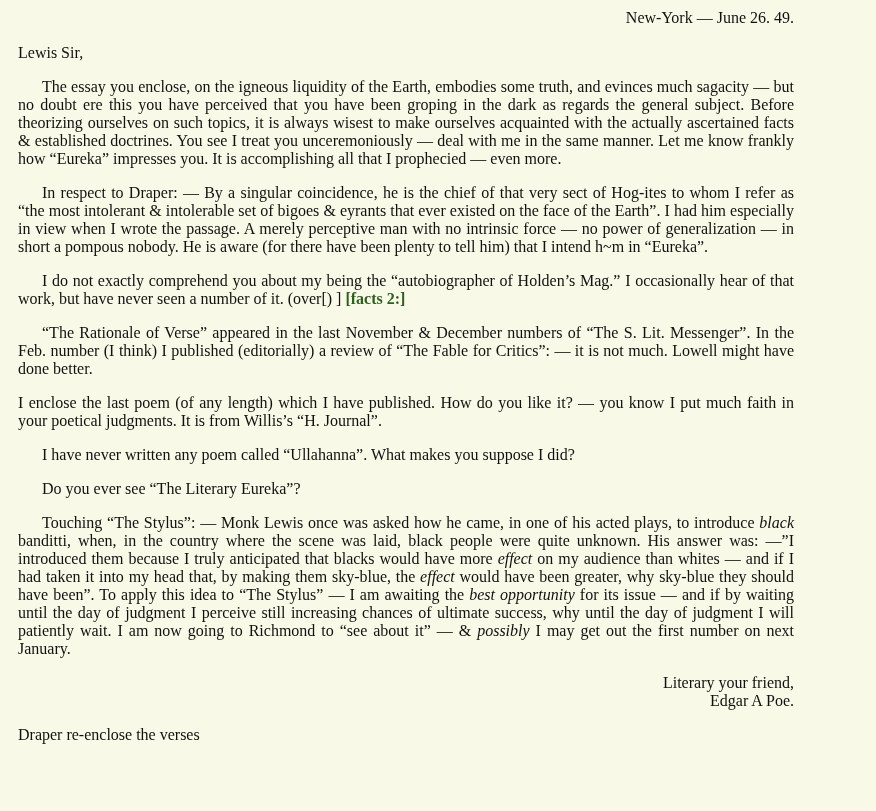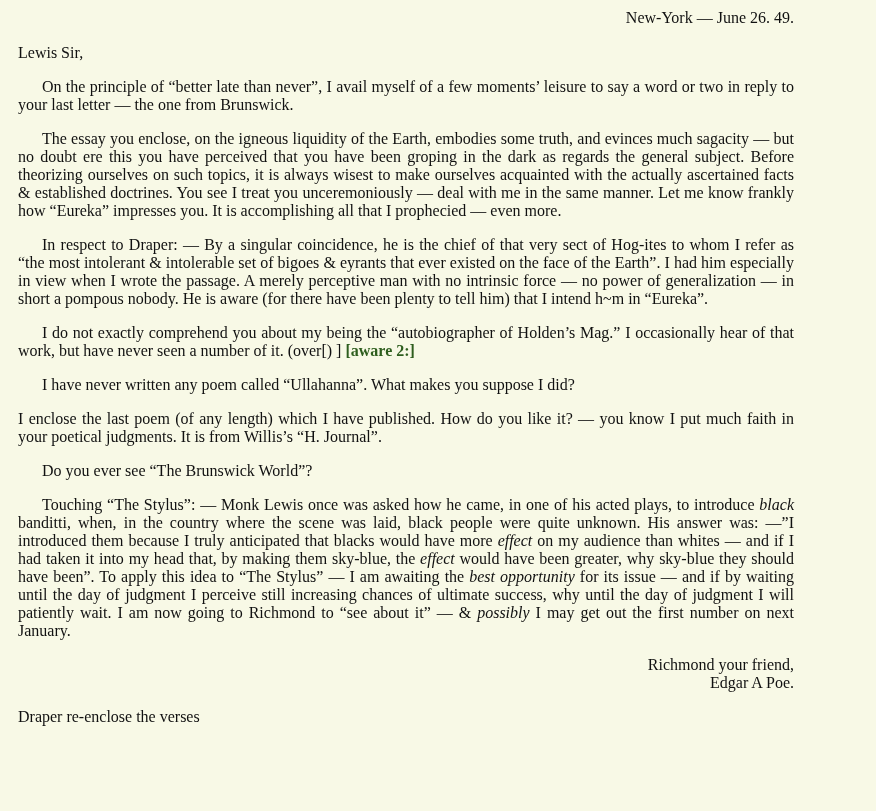--- a/index.html
+++ b/index.html
@@ -52,37 +52,37 @@
     em { font-style: italic; }
   </style>
 </head>
 <body>
 
 <div class="page">
   <div class="dateline">New-York — June 26. 49.</div>
 
   <div class="salutation">Lewis Sir,</div>
 
-  <p class="para indent">On the principle of “better late than never”, I avail myself of a few moments’ leisure to say a word or two in reply to your last letter — the one from Brunswick.</p>
 
   <p class="para indent">The essay you enclose, on the igneous liquidity of the Earth, embodies some truth, and evinces much sagacity — but no doubt ere this you have perceived that you have been groping in the dark as regards the general subject. Before theorizing ourselves on such topics, it is always wisest to make ourselves acquainted with the actually ascertained facts &amp; established doctrines. You see I treat you unceremoniously — deal with me in the same manner. Let me know frankly how “Eureka” impresses you. It is accomplishing all that I prophecied — even more.</p>
 
   <p class="para indent">In respect to Draper: — By a singular coincidence, he is the chief of that very sect of Hog-ites to whom I refer as “the most intolerant &amp; intolerable set of bigoes &amp; eyrants that ever existed on the face of the Earth”. I had him especially in view when I wrote the passage. A merely perceptive man with no intrinsic force — no power of generalization — in short a pompous nobody. He is aware (for there have been plenty to tell him) that I intend h~m in “Eureka”.</p>
 
-  <p class="para indent"><span>I do not exactly comprehend you about my being the “autobiographer of Holden’s Mag.” I occasionally hear of that work, but have never seen a number of it. (over[) ] </span><span class="page-marker">[aware 2:]</span></p>
+  <p class="para indent"><span>I do not exactly comprehend you about my being the “autobiographer of Holden’s Mag.” I occasionally hear of that work, but have never seen a number of it. (over[) ] </span><span class="page-marker">[facts 2:]</span></p>
 
+  <p class="para indent">“The Rationale of Verse” appeared in the last November &amp; December numbers of “The S. Lit. Messenger”. In the Feb. number (I think) I published (editorially) a review of “The Fable for Critics”: — it is not much. Lowell might have done better.</p>
+
+  <p class="para">I enclose the last poem (of any length) which I have published. How do you like it? — you know I put much faith in your poetical judgments. It is from Willis’s “H. Journal”.</p>
 
   <p class="para indent">I have never written any poem called “Ullahanna”. What makes you suppose I did?</p>
 
-  <p class="para">I enclose the last poem (of any length) which I have published. How do you like it? — you know I put much faith in your poetical judgments. It is from Willis’s “H. Journal”.</p>
-
-  <p class="para indent">Do you ever see “The Brunswick World”?</p>
+  <p class="para indent">Do you ever see “The Literary Eureka”?</p>
 
   <p class="para indent"><span>Touching “The Stylus”: — Monk Lewis once was asked how he came, in one of his acted plays, to introduce </span><em>black</em><span> banditti, when, in the country where the scene was laid, black people were quite unknown. His answer was: —”I introduced them because I truly anticipated that blacks would have more </span><em>effect</em><span> on my audience than whites — and if I had taken it into my head that, by making them sky-blue, the </span><em>effect</em><span> would have been greater, why sky-blue they should have been”. To apply this idea to “The Stylus” — I am awaiting the </span><em>best opportunity</em><span> for its issue — and if by waiting until the day of judgment I perceive still increasing chances of ultimate success, why until the day of judgment I will patiently wait. I am now going to Richmond to “see about it” — &amp; </span><em>possibly</em><span> I may get out the first number on next January.</span></p>
 
 
   <div class="closing">
-    <div>Richmond your friend,</div>
+    <div>Literary your friend,</div>
     <div>Edgar A Poe.</div>
   </div>
 
   <div class="postscript">Draper re-enclose the verses</div>
 </div>
 
 </body></html>

